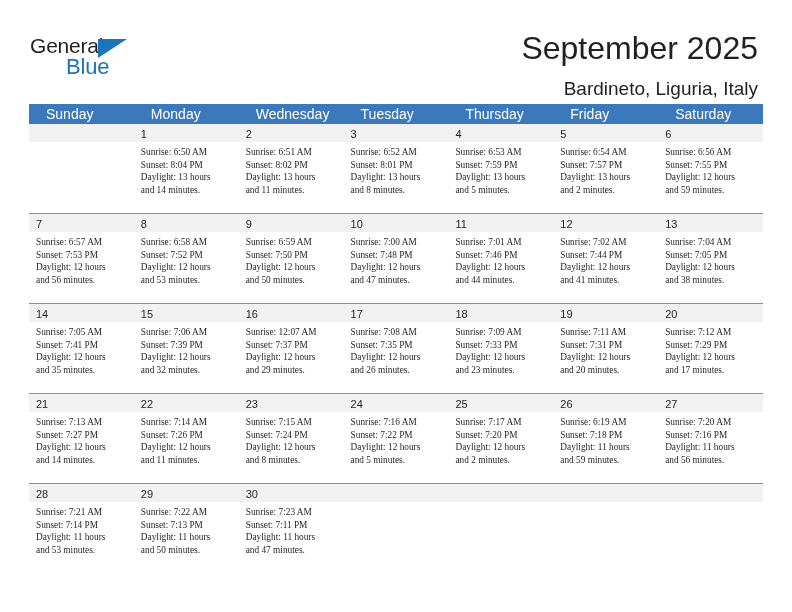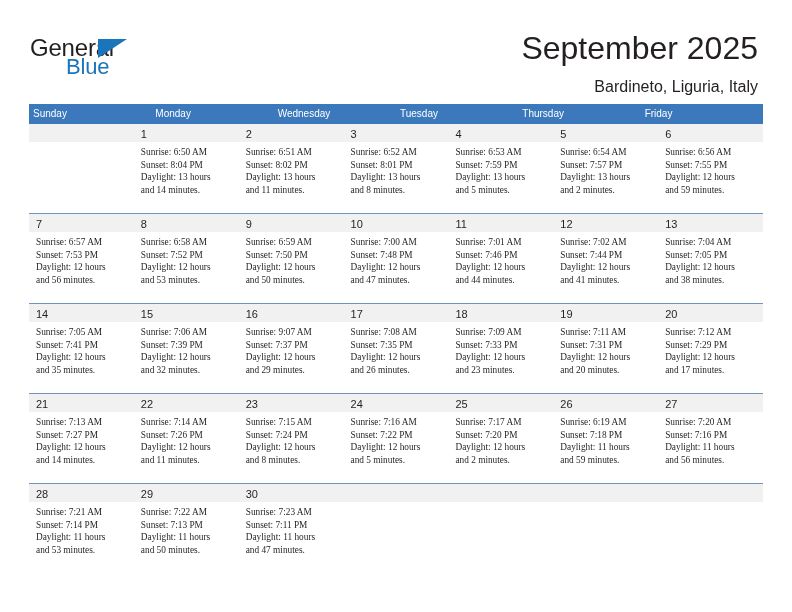--- a/index.html
+++ b/index.html
@@ -33,21 +33,21 @@
     position: absolute;
     left: 30px;
     top: 34px;
     width: 130px;
     height: 46px;
   }
   .logo-general {
     position: absolute;
     left: 0;
     top: 0;
-    font-size: 24px;
+    font-size: 21px;
     letter-spacing: -0.2px;
     color: #231f20;
     font-family: "Liberation Sans", sans-serif;
   }
   .logo-tri {
     position: absolute;
     left: 68px;
     top: 5px;
     width: 0;
     height: 0;
@@ -70,21 +70,21 @@
     font-size: 32px;
     color: #231f20;
     text-align: right;
     white-space: nowrap;
     font-weight: normal;
   }
   .subtitle {
     position: absolute;
     right: 34px;
     top: 78px;
-    font-size: 16px;
+    font-size: 19px;
     color: #231f20;
     text-align: right;
     white-space: nowrap;
   }
 
   
   .calendar {
     position: absolute;
     left: 29px;
     top: 104px;
@@ -92,23 +92,23 @@
   }
   .weekday-row {
     display: flex;
     width: 734px;
     height: 20px;
     background: #3c78bc;
   }
   .weekday {
     flex: 1 1 0;
     color: #ffffff;
-    font-size: 10px;
+    font-size: 14px;
     line-height: 20px;
-    padding-left: 4px;
+    padding-left: 17px;
     box-sizing: border-box;
     white-space: nowrap;
     overflow: hidden;
   }
   .week {
     width: 734px;
     position: relative;
   }
   .week-sep {
     width: 734px;
@@ -169,20 +169,21 @@
   </div>
 
   <div class="calendar">
     <div class="weekday-row">
       <div class="weekday">Sunday</div>
       <div class="weekday">Monday</div>
       <div class="weekday">Wednesday</div>
       <div class="weekday">Tuesday</div>
       <div class="weekday">Thursday</div>
       <div class="weekday">Friday</div>
+      <div class="weekday">Saturday</div>
     </div>
     <div id="weeks-container">
         <div class="week">
           <div class="week-row">
             <div class="day-cell empty">
               <div class="day-num-band"><span class="day-num"></span></div>
               <div class="day-body">
                 <div class="day-line"></div>
                 <div class="day-line"></div>
                 <div class="day-line"></div>
@@ -330,21 +331,21 @@
               <div class="day-body">
                 <div class="day-line">Sunrise: 7:06 AM</div>
                 <div class="day-line">Sunset: 7:39 PM</div>
                 <div class="day-line">Daylight: 12 hours</div>
                 <div class="day-line">and 32 minutes.</div>
               </div>
             </div>
             <div class="day-cell">
               <div class="day-num-band"><span class="day-num">16</span></div>
               <div class="day-body">
-                <div class="day-line">Sunrise: 9:07 AM</div>
+                <div class="day-line">Sunrise: 12:07 AM</div>
                 <div class="day-line">Sunset: 7:37 PM</div>
                 <div class="day-line">Daylight: 12 hours</div>
                 <div class="day-line">and 29 minutes.</div>
               </div>
             </div>
             <div class="day-cell">
               <div class="day-num-band"><span class="day-num">17</span></div>
               <div class="day-body">
                 <div class="day-line">Sunrise: 7:08 AM</div>
                 <div class="day-line">Sunset: 7:35 PM</div>

